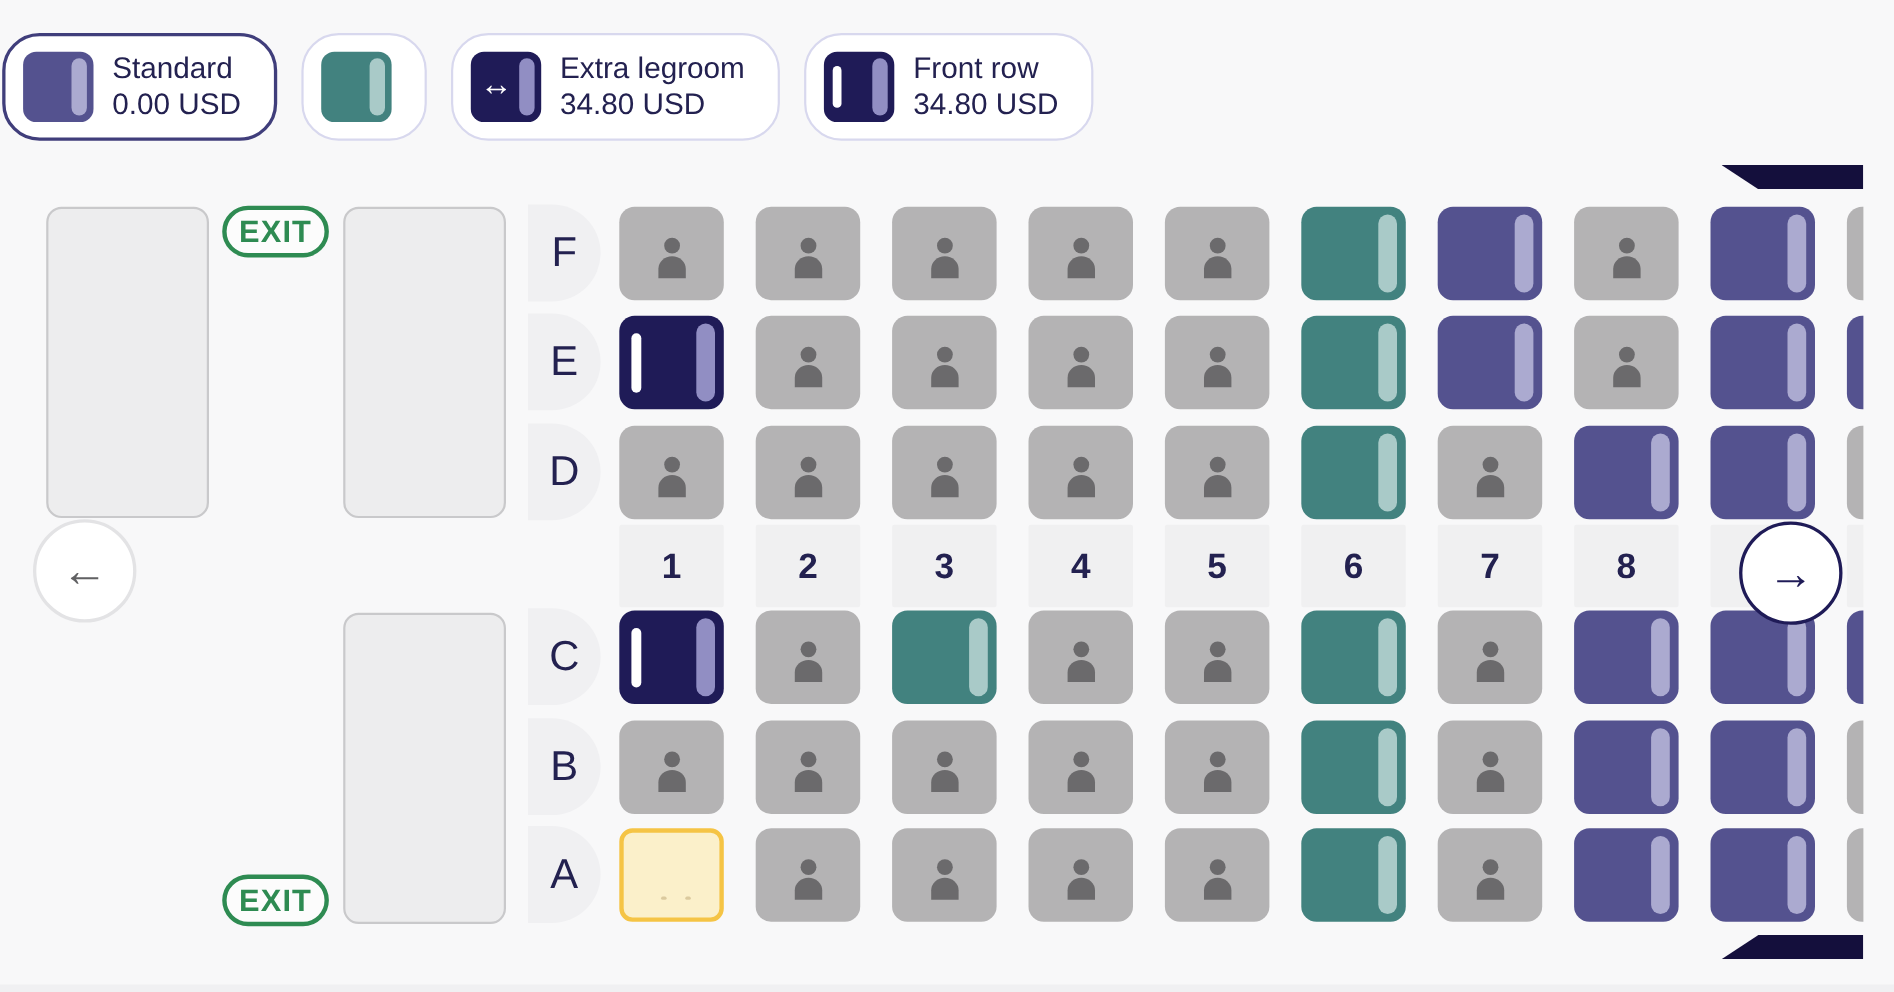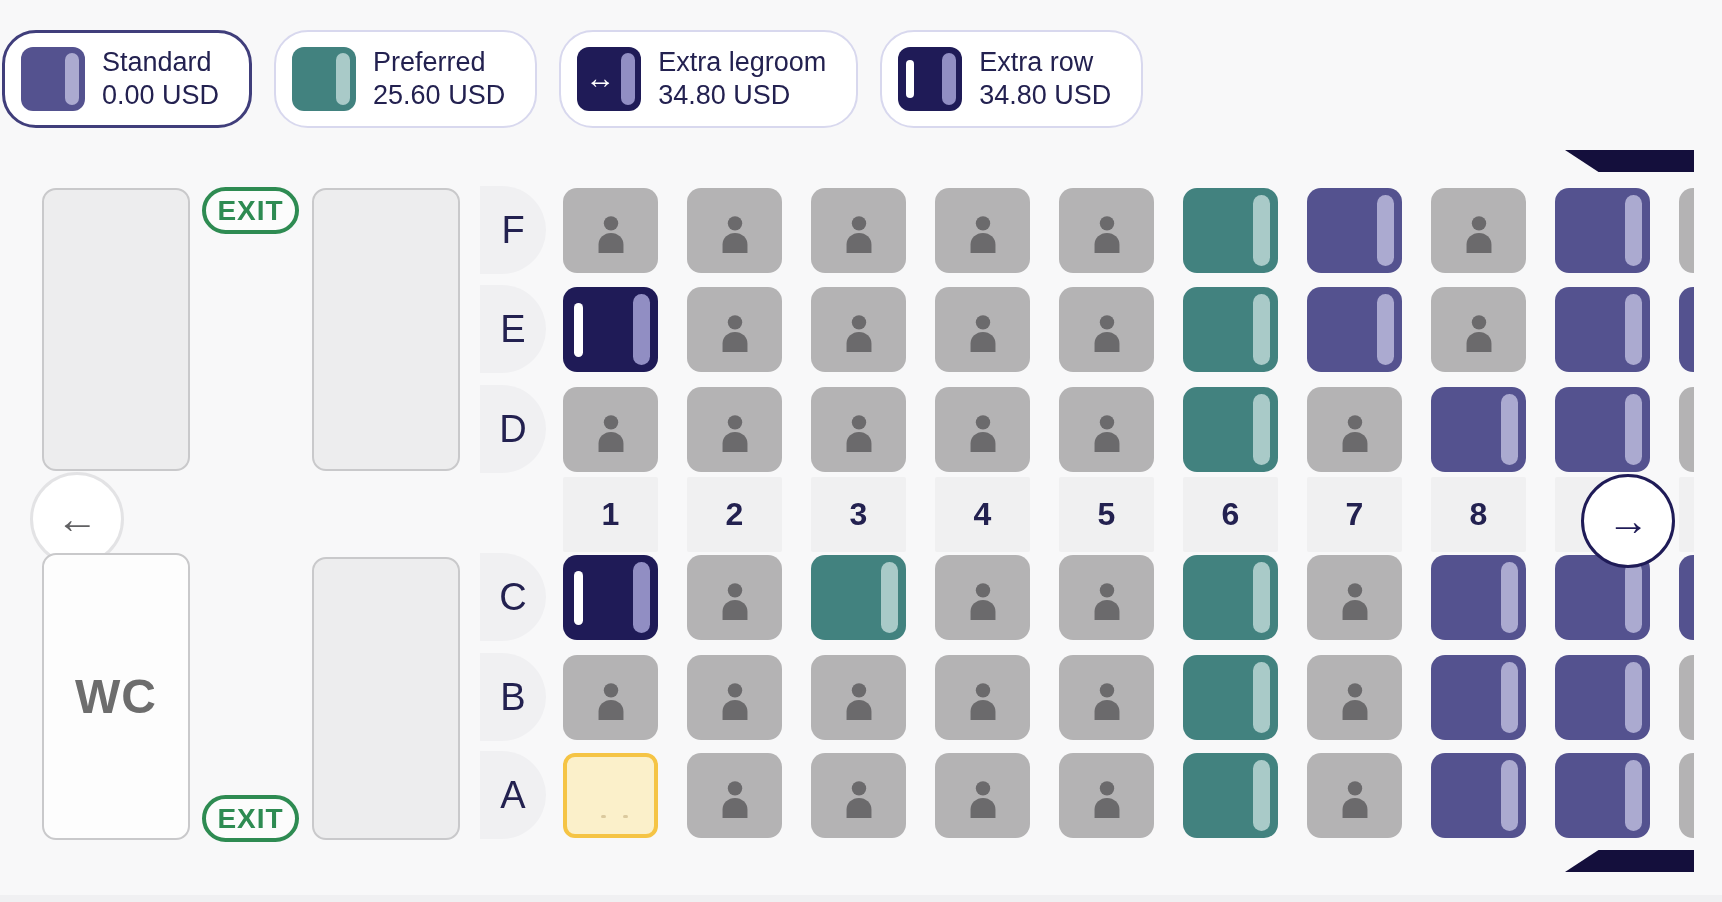--- a/index.html
+++ b/index.html
@@ -93,54 +93,49 @@
         </span>
       <span class="ltext">
         <span>Standard</span>
         <span>0.00 USD</span>
       </span>
     </div>
     <div class="pill">
       <span class="sicon preferred">
           <span class="ibar"></span>
         </span>
-      <span class="ltext">
-        <span>Preferred</span>
-        <span>25.60 USD</span>
-      </span>
     </div>
     <div class="pill">
       <span class="sicon front">
         <span class="iarrow">↔</span>
         <span class="ibar"></span>
       </span>
       <span class="ltext">
         <span>Extra legroom</span>
         <span>34.80 USD</span>
       </span>
     </div>
     <div class="pill">
       <span class="sicon front">
         <span class="ilbar"></span>
         <span class="ibar"></span>
       </span>
       <span class="ltext">
-        <span>Extra row</span>
+        <span>Front row</span>
         <span>34.80 USD</span>
       </span>
     </div>
   </div>
 
   <div class="fixture galley-1"></div>
   <div class="fixture galley-2"></div>
   <div class="exit exit-top">EXIT</div>
   <div class="nav-btn nav-left">
     <span>←</span>
   </div>
-  <div class="fixture wc">WC</div>
   <div class="fixture galley-3"></div>
   <div class="exit exit-bottom">EXIT</div>
 
   <div class="viewport">
     <div class="wing wing-top"></div>
     <div class="wing wing-bottom"></div>
     <div>
         <div class="row-bubble" style="top: 41px;">F</div>
         <div class="seat occupied" style="left: 126px; top: 43px;">
           <span class="person"><svg viewBox="0 0 48 48">

